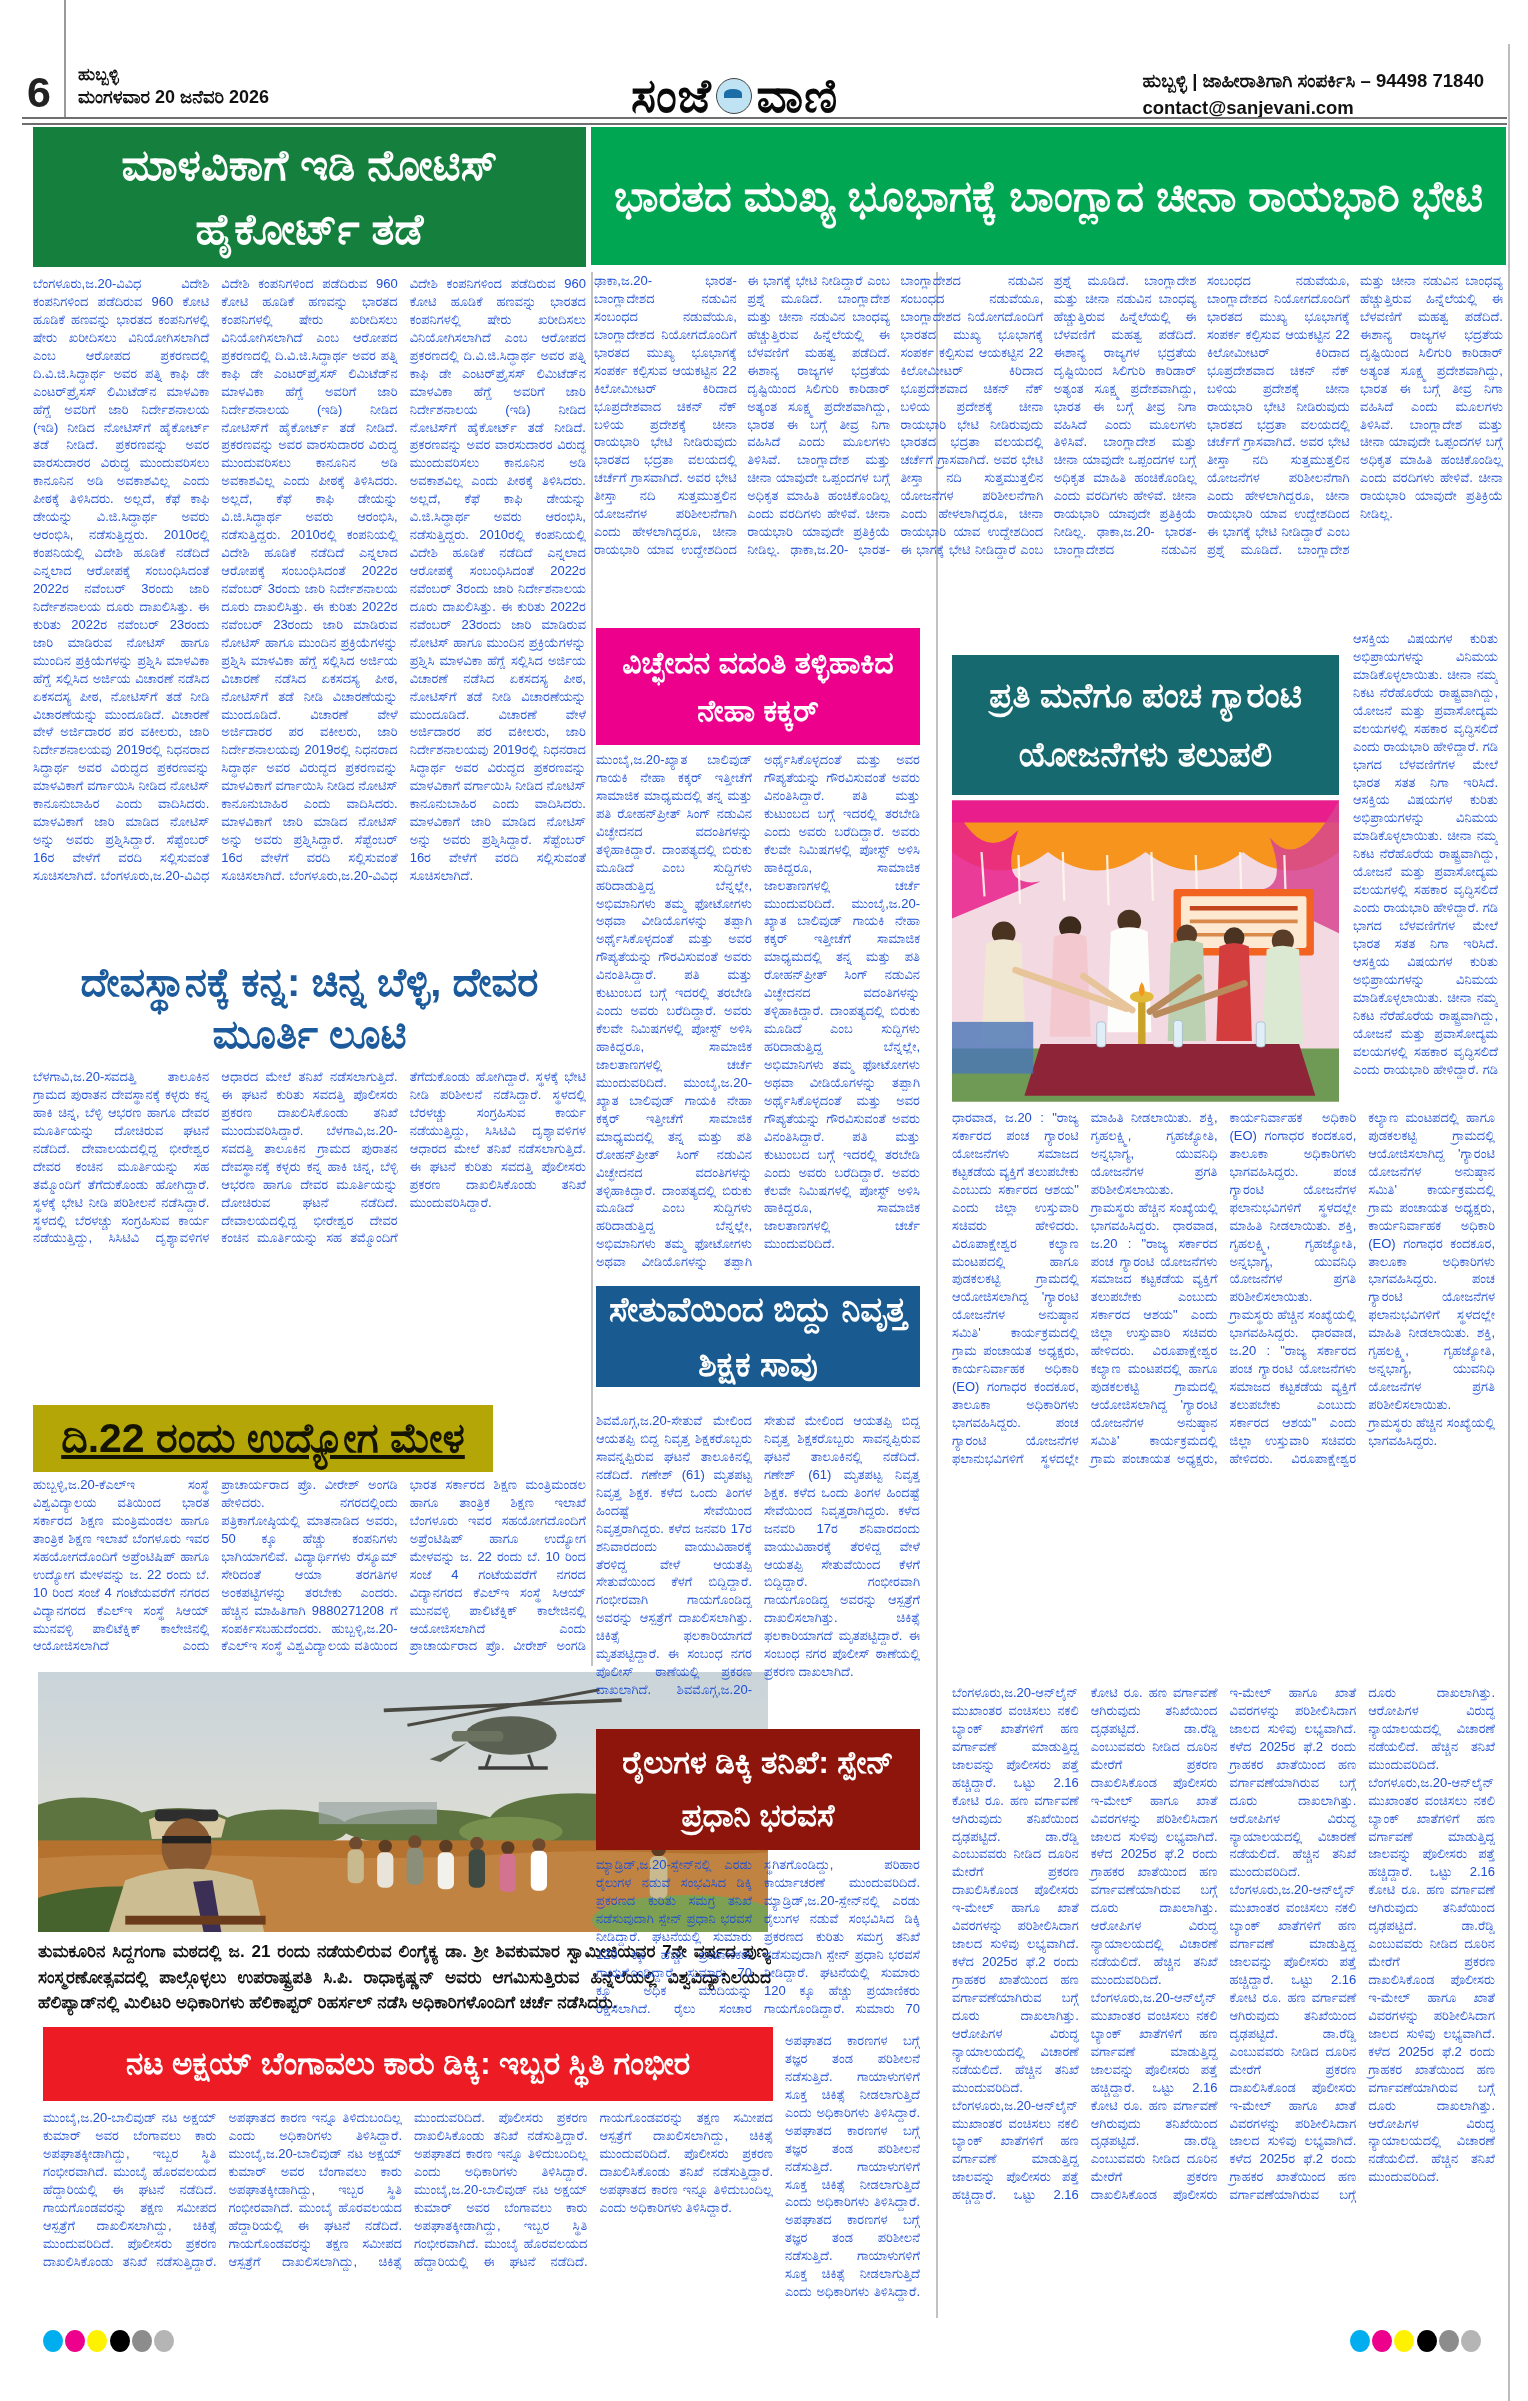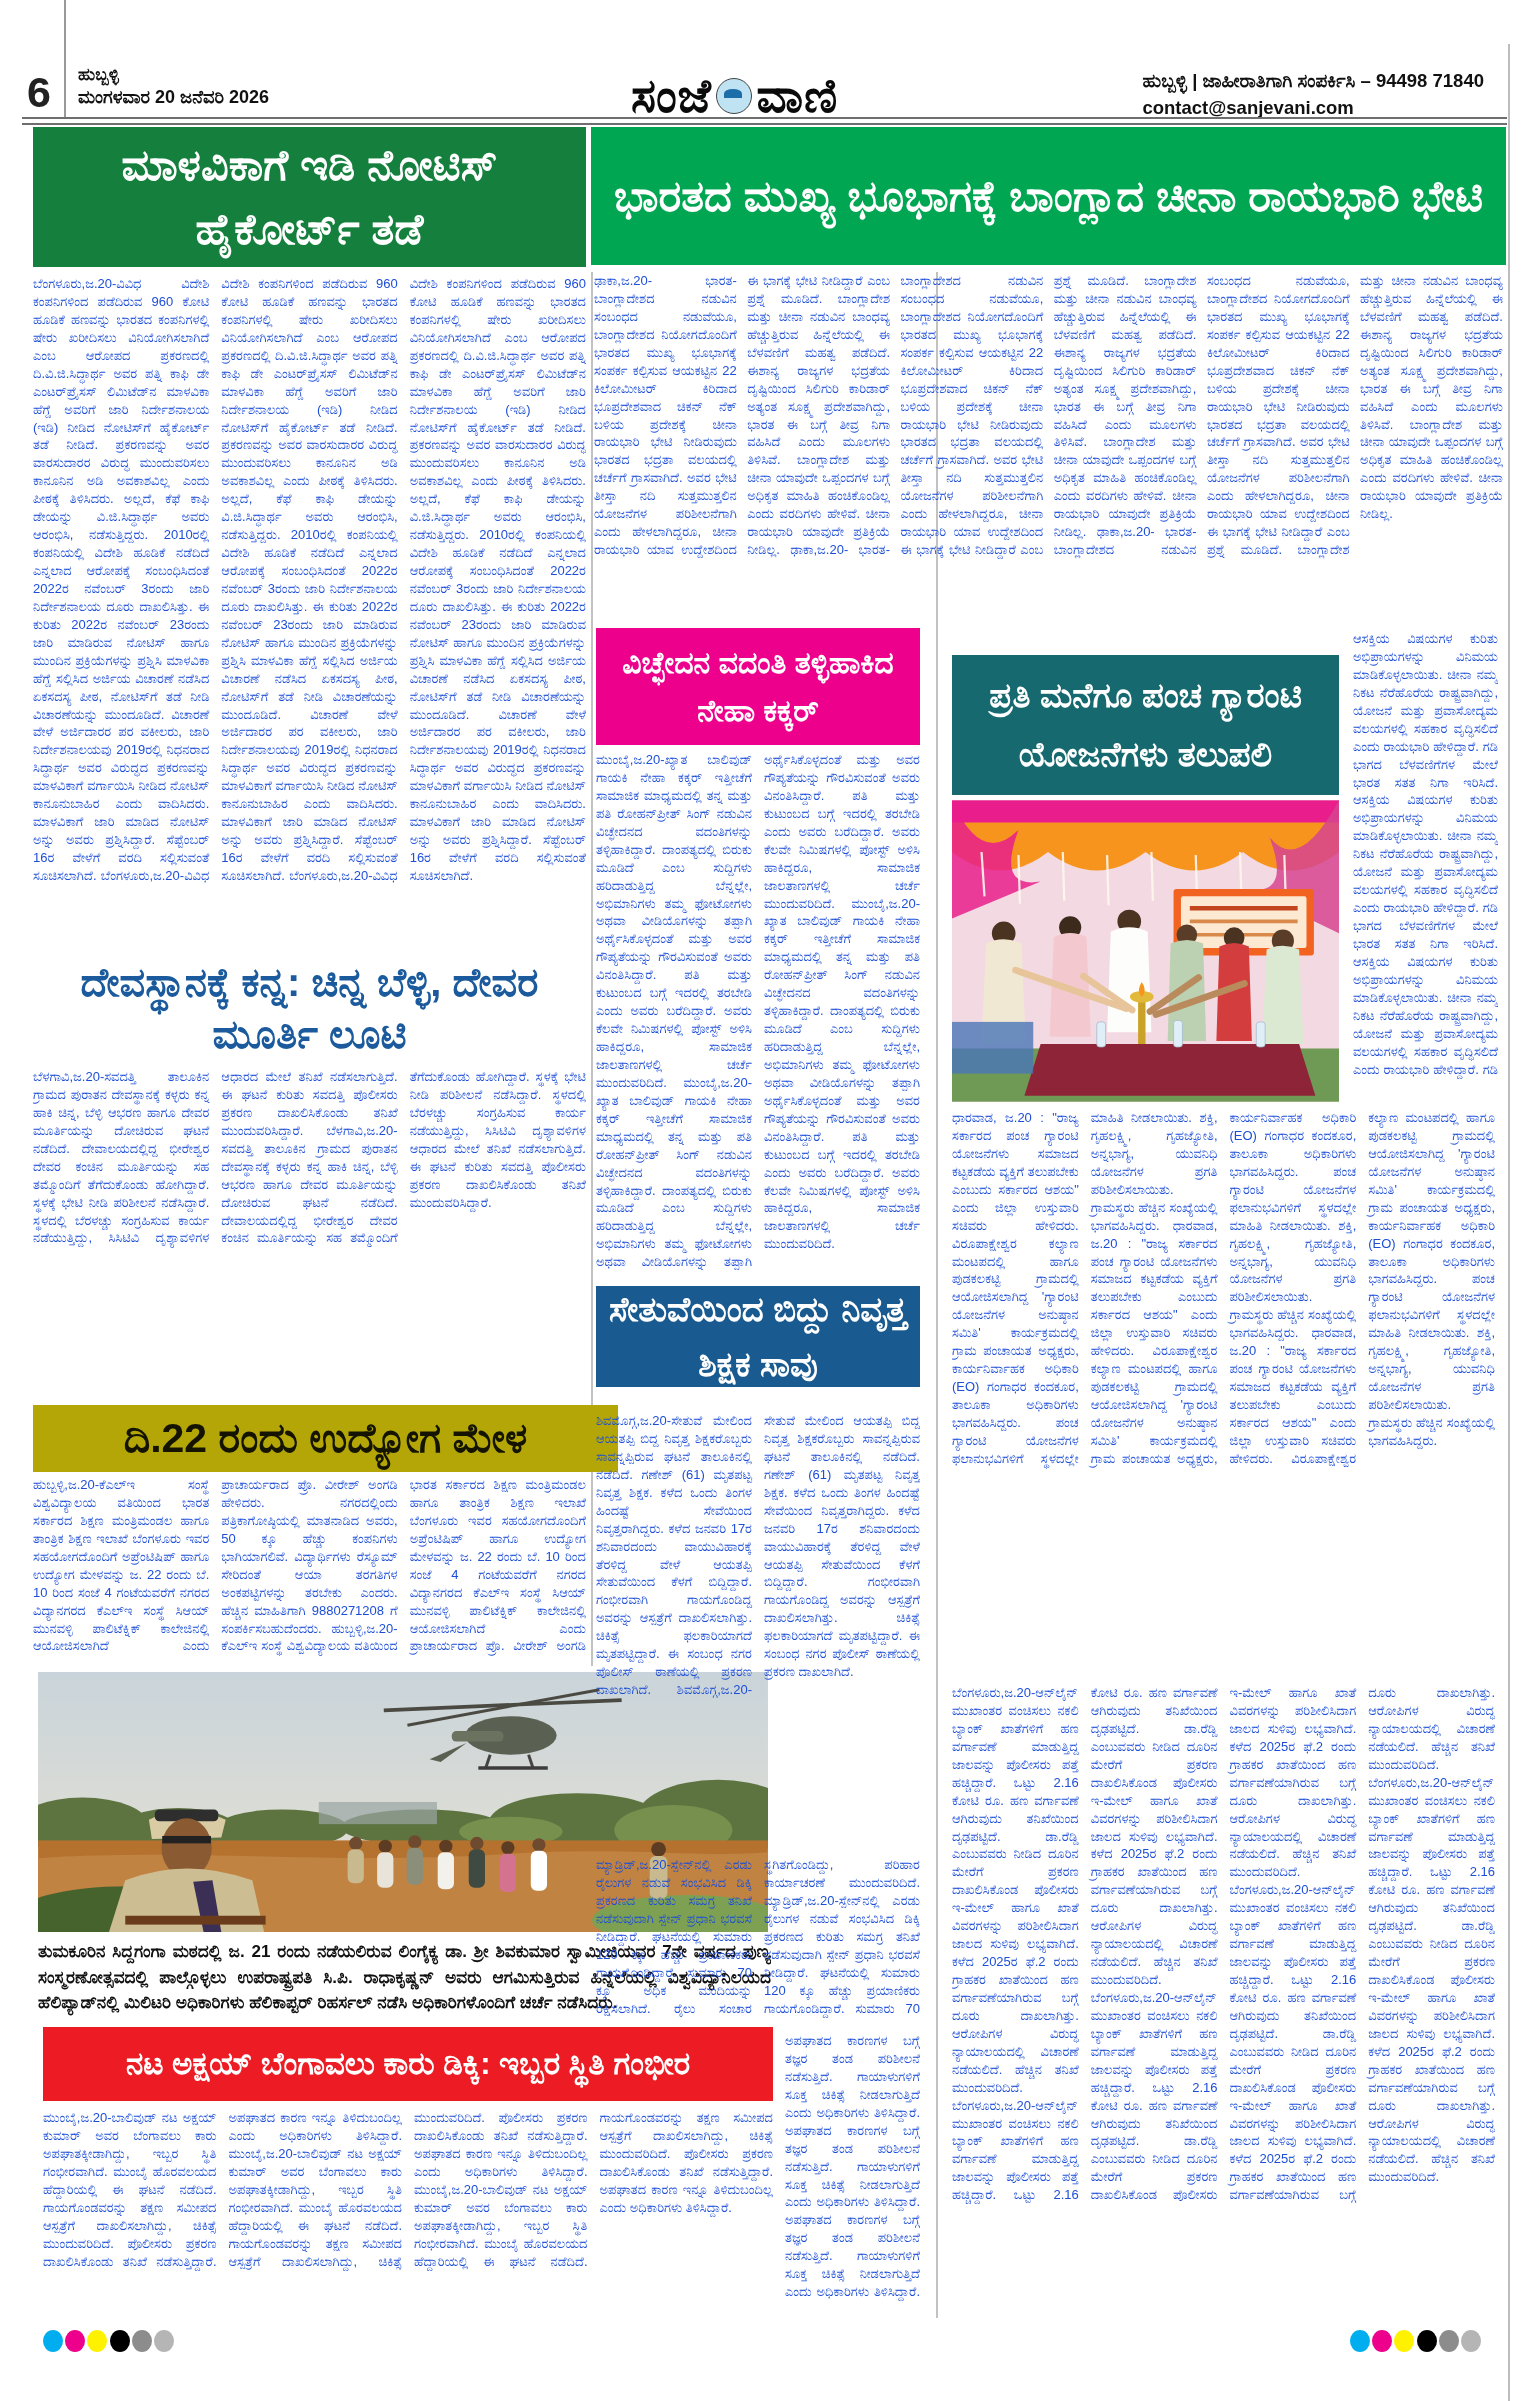--- a/index.html
+++ b/index.html
@@ -58,21 +58,21 @@
   <div class="vr" style="left:936px;top:272px;height:2046px;"></div>
 
   <div class="hbox" style="left:33px;top:127px;width:553px;height:140px;background:#15803d;font-size:43px;line-height:1.5;">ಮಾಳವಿಕಾಗೆ ಇಡಿ ನೋಟಿಸ್ ಹೈಕೋರ್ಟ್ ತಡೆ</div>
 
   <div class="story" style="left:33px;top:275px;width:553px;height:669px;column-count:3;">ಬೆಂಗಳೂರು,ಜ.20-ವಿವಿಧ ವಿದೇಶಿ ಕಂಪನಿಗಳಿಂದ ಪಡೆದಿರುವ 960 ಕೋಟಿ ಹೂಡಿಕೆ ಹಣವನ್ನು ಭಾರತದ ಕಂಪನಿಗಳಲ್ಲಿ ಷೇರು ಖರೀದಿಸಲು ವಿನಿಯೋಗಿಸಲಾಗಿದೆ ಎಂಬ ಆರೋಪದ ಪ್ರಕರಣದಲ್ಲಿ ದಿ.ವಿ.ಜಿ.ಸಿದ್ಧಾರ್ಥ ಅವರ ಪತ್ನಿ ಕಾಫಿ ಡೇ ಎಂಟರ್‌ಪ್ರೈಸಸ್ ಲಿಮಿಟೆಡ್‌ನ ಮಾಳವಿಕಾ ಹೆಗ್ಡೆ ಅವರಿಗೆ ಜಾರಿ ನಿರ್ದೇಶನಾಲಯ (ಇಡಿ) ನೀಡಿದ ನೋಟಿಸ್‌ಗೆ ಹೈಕೋರ್ಟ್ ತಡೆ ನೀಡಿದೆ. ಪ್ರಕರಣವನ್ನು ಅವರ ವಾರಸುದಾರರ ವಿರುದ್ಧ ಮುಂದುವರಿಸಲು ಕಾನೂನಿನ ಅಡಿ ಅವಕಾಶವಿಲ್ಲ ಎಂದು ಪೀಠಕ್ಕೆ ತಿಳಿಸಿದರು. ಅಲ್ಲದೆ, ಕೆಫೆ ಕಾಫಿ ಡೇಯನ್ನು ವಿ.ಜಿ.ಸಿದ್ಧಾರ್ಥ ಅವರು ಆರಂಭಿಸಿ, ನಡೆಸುತ್ತಿದ್ದರು. 2010ರಲ್ಲಿ ಕಂಪನಿಯಲ್ಲಿ ವಿದೇಶಿ ಹೂಡಿಕೆ ನಡೆದಿದೆ ಎನ್ನಲಾದ ಆರೋಪಕ್ಕೆ ಸಂಬಂಧಿಸಿದಂತೆ 2022ರ ನವೆಂಬರ್ 3ರಂದು ಜಾರಿ ನಿರ್ದೇಶನಾಲಯ ದೂರು ದಾಖಲಿಸಿತ್ತು. ಈ ಕುರಿತು 2022ರ ನವೆಂಬರ್ 23ರಂದು ಜಾರಿ ಮಾಡಿರುವ ನೋಟಿಸ್ ಹಾಗೂ ಮುಂದಿನ ಪ್ರಕ್ರಿಯೆಗಳನ್ನು ಪ್ರಶ್ನಿಸಿ ಮಾಳವಿಕಾ ಹೆಗ್ಡೆ ಸಲ್ಲಿಸಿದ ಅರ್ಜಿಯ ವಿಚಾರಣೆ ನಡೆಸಿದ ಏಕಸದಸ್ಯ ಪೀಠ, ನೋಟಿಸ್‌ಗೆ ತಡೆ ನೀಡಿ ವಿಚಾರಣೆಯನ್ನು ಮುಂದೂಡಿದೆ. ವಿಚಾರಣೆ ವೇಳೆ ಅರ್ಜಿದಾರರ ಪರ ವಕೀಲರು, ಜಾರಿ ನಿರ್ದೇಶನಾಲಯವು 2019ರಲ್ಲಿ ನಿಧನರಾದ ಸಿದ್ಧಾರ್ಥ ಅವರ ವಿರುದ್ಧದ ಪ್ರಕರಣವನ್ನು ಮಾಳವಿಕಾಗೆ ವರ್ಗಾಯಿಸಿ ನೀಡಿದ ನೋಟಿಸ್ ಕಾನೂನುಬಾಹಿರ ಎಂದು ವಾದಿಸಿದರು. ಮಾಳವಿಕಾಗೆ ಜಾರಿ ಮಾಡಿದ ನೋಟಿಸ್ ಅನ್ನು ಅವರು ಪ್ರಶ್ನಿಸಿದ್ದಾರೆ. ಸೆಪ್ಟೆಂಬರ್ 16ರ ವೇಳೆಗೆ ವರದಿ ಸಲ್ಲಿಸುವಂತೆ ಸೂಚಿಸಲಾಗಿದೆ. ಬೆಂಗಳೂರು,ಜ.20-ವಿವಿಧ ವಿದೇಶಿ ಕಂಪನಿಗಳಿಂದ ಪಡೆದಿರುವ 960 ಕೋಟಿ ಹೂಡಿಕೆ ಹಣವನ್ನು ಭಾರತದ ಕಂಪನಿಗಳಲ್ಲಿ ಷೇರು ಖರೀದಿಸಲು ವಿನಿಯೋಗಿಸಲಾಗಿದೆ ಎಂಬ ಆರೋಪದ ಪ್ರಕರಣದಲ್ಲಿ ದಿ.ವಿ.ಜಿ.ಸಿದ್ಧಾರ್ಥ ಅವರ ಪತ್ನಿ ಕಾಫಿ ಡೇ ಎಂಟರ್‌ಪ್ರೈಸಸ್ ಲಿಮಿಟೆಡ್‌ನ ಮಾಳವಿಕಾ ಹೆಗ್ಡೆ ಅವರಿಗೆ ಜಾರಿ ನಿರ್ದೇಶನಾಲಯ (ಇಡಿ) ನೀಡಿದ ನೋಟಿಸ್‌ಗೆ ಹೈಕೋರ್ಟ್ ತಡೆ ನೀಡಿದೆ. ಪ್ರಕರಣವನ್ನು ಅವರ ವಾರಸುದಾರರ ವಿರುದ್ಧ ಮುಂದುವರಿಸಲು ಕಾನೂನಿನ ಅಡಿ ಅವಕಾಶವಿಲ್ಲ ಎಂದು ಪೀಠಕ್ಕೆ ತಿಳಿಸಿದರು. ಅಲ್ಲದೆ, ಕೆಫೆ ಕಾಫಿ ಡೇಯನ್ನು ವಿ.ಜಿ.ಸಿದ್ಧಾರ್ಥ ಅವರು ಆರಂಭಿಸಿ, ನಡೆಸುತ್ತಿದ್ದರು. 2010ರಲ್ಲಿ ಕಂಪನಿಯಲ್ಲಿ ವಿದೇಶಿ ಹೂಡಿಕೆ ನಡೆದಿದೆ ಎನ್ನಲಾದ ಆರೋಪಕ್ಕೆ ಸಂಬಂಧಿಸಿದಂತೆ 2022ರ ನವೆಂಬರ್ 3ರಂದು ಜಾರಿ ನಿರ್ದೇಶನಾಲಯ ದೂರು ದಾಖಲಿಸಿತ್ತು. ಈ ಕುರಿತು 2022ರ ನವೆಂಬರ್ 23ರಂದು ಜಾರಿ ಮಾಡಿರುವ ನೋಟಿಸ್ ಹಾಗೂ ಮುಂದಿನ ಪ್ರಕ್ರಿಯೆಗಳನ್ನು ಪ್ರಶ್ನಿಸಿ ಮಾಳವಿಕಾ ಹೆಗ್ಡೆ ಸಲ್ಲಿಸಿದ ಅರ್ಜಿಯ ವಿಚಾರಣೆ ನಡೆಸಿದ ಏಕಸದಸ್ಯ ಪೀಠ, ನೋಟಿಸ್‌ಗೆ ತಡೆ ನೀಡಿ ವಿಚಾರಣೆಯನ್ನು ಮುಂದೂಡಿದೆ. ವಿಚಾರಣೆ ವೇಳೆ ಅರ್ಜಿದಾರರ ಪರ ವಕೀಲರು, ಜಾರಿ ನಿರ್ದೇಶನಾಲಯವು 2019ರಲ್ಲಿ ನಿಧನರಾದ ಸಿದ್ಧಾರ್ಥ ಅವರ ವಿರುದ್ಧದ ಪ್ರಕರಣವನ್ನು ಮಾಳವಿಕಾಗೆ ವರ್ಗಾಯಿಸಿ ನೀಡಿದ ನೋಟಿಸ್ ಕಾನೂನುಬಾಹಿರ ಎಂದು ವಾದಿಸಿದರು. ಮಾಳವಿಕಾಗೆ ಜಾರಿ ಮಾಡಿದ ನೋಟಿಸ್ ಅನ್ನು ಅವರು ಪ್ರಶ್ನಿಸಿದ್ದಾರೆ. ಸೆಪ್ಟೆಂಬರ್ 16ರ ವೇಳೆಗೆ ವರದಿ ಸಲ್ಲಿಸುವಂತೆ ಸೂಚಿಸಲಾಗಿದೆ. ಬೆಂಗಳೂರು,ಜ.20-ವಿವಿಧ ವಿದೇಶಿ ಕಂಪನಿಗಳಿಂದ ಪಡೆದಿರುವ 960 ಕೋಟಿ ಹೂಡಿಕೆ ಹಣವನ್ನು ಭಾರತದ ಕಂಪನಿಗಳಲ್ಲಿ ಷೇರು ಖರೀದಿಸಲು ವಿನಿಯೋಗಿಸಲಾಗಿದೆ ಎಂಬ ಆರೋಪದ ಪ್ರಕರಣದಲ್ಲಿ ದಿ.ವಿ.ಜಿ.ಸಿದ್ಧಾರ್ಥ ಅವರ ಪತ್ನಿ ಕಾಫಿ ಡೇ ಎಂಟರ್‌ಪ್ರೈಸಸ್ ಲಿಮಿಟೆಡ್‌ನ ಮಾಳವಿಕಾ ಹೆಗ್ಡೆ ಅವರಿಗೆ ಜಾರಿ ನಿರ್ದೇಶನಾಲಯ (ಇಡಿ) ನೀಡಿದ ನೋಟಿಸ್‌ಗೆ ಹೈಕೋರ್ಟ್ ತಡೆ ನೀಡಿದೆ. ಪ್ರಕರಣವನ್ನು ಅವರ ವಾರಸುದಾರರ ವಿರುದ್ಧ ಮುಂದುವರಿಸಲು ಕಾನೂನಿನ ಅಡಿ ಅವಕಾಶವಿಲ್ಲ ಎಂದು ಪೀಠಕ್ಕೆ ತಿಳಿಸಿದರು. ಅಲ್ಲದೆ, ಕೆಫೆ ಕಾಫಿ ಡೇಯನ್ನು ವಿ.ಜಿ.ಸಿದ್ಧಾರ್ಥ ಅವರು ಆರಂಭಿಸಿ, ನಡೆಸುತ್ತಿದ್ದರು. 2010ರಲ್ಲಿ ಕಂಪನಿಯಲ್ಲಿ ವಿದೇಶಿ ಹೂಡಿಕೆ ನಡೆದಿದೆ ಎನ್ನಲಾದ ಆರೋಪಕ್ಕೆ ಸಂಬಂಧಿಸಿದಂತೆ 2022ರ ನವೆಂಬರ್ 3ರಂದು ಜಾರಿ ನಿರ್ದೇಶನಾಲಯ ದೂರು ದಾಖಲಿಸಿತ್ತು. ಈ ಕುರಿತು 2022ರ ನವೆಂಬರ್ 23ರಂದು ಜಾರಿ ಮಾಡಿರುವ ನೋಟಿಸ್ ಹಾಗೂ ಮುಂದಿನ ಪ್ರಕ್ರಿಯೆಗಳನ್ನು ಪ್ರಶ್ನಿಸಿ ಮಾಳವಿಕಾ ಹೆಗ್ಡೆ ಸಲ್ಲಿಸಿದ ಅರ್ಜಿಯ ವಿಚಾರಣೆ ನಡೆಸಿದ ಏಕಸದಸ್ಯ ಪೀಠ, ನೋಟಿಸ್‌ಗೆ ತಡೆ ನೀಡಿ ವಿಚಾರಣೆಯನ್ನು ಮುಂದೂಡಿದೆ. ವಿಚಾರಣೆ ವೇಳೆ ಅರ್ಜಿದಾರರ ಪರ ವಕೀಲರು, ಜಾರಿ ನಿರ್ದೇಶನಾಲಯವು 2019ರಲ್ಲಿ ನಿಧನರಾದ ಸಿದ್ಧಾರ್ಥ ಅವರ ವಿರುದ್ಧದ ಪ್ರಕರಣವನ್ನು ಮಾಳವಿಕಾಗೆ ವರ್ಗಾಯಿಸಿ ನೀಡಿದ ನೋಟಿಸ್ ಕಾನೂನುಬಾಹಿರ ಎಂದು ವಾದಿಸಿದರು. ಮಾಳವಿಕಾಗೆ ಜಾರಿ ಮಾಡಿದ ನೋಟಿಸ್ ಅನ್ನು ಅವರು ಪ್ರಶ್ನಿಸಿದ್ದಾರೆ. ಸೆಪ್ಟೆಂಬರ್ 16ರ ವೇಳೆಗೆ ವರದಿ ಸಲ್ಲಿಸುವಂತೆ ಸೂಚಿಸಲಾಗಿದೆ.</div>
 
   <div class="hbox" style="left:33px;top:952px;width:553px;height:111px;background:#fff;color:#1b5a9c;font-size:40px;line-height:1.3;">ದೇವಸ್ಥಾನಕ್ಕೆ ಕನ್ನ: ಚಿನ್ನ ಬೆಳ್ಳಿ, ದೇವರ ಮೂರ್ತಿ ಲೂಟಿ</div>
 
   <div class="story" style="left:33px;top:1068px;width:553px;height:333px;column-count:3;">ಬೆಳಗಾವಿ,ಜ.20-ಸವದತ್ತಿ ತಾಲೂಕಿನ ಗ್ರಾಮದ ಪುರಾತನ ದೇವಸ್ಥಾನಕ್ಕೆ ಕಳ್ಳರು ಕನ್ನ ಹಾಕಿ ಚಿನ್ನ, ಬೆಳ್ಳಿ ಆಭರಣ ಹಾಗೂ ದೇವರ ಮೂರ್ತಿಯನ್ನು ದೋಚಿರುವ ಘಟನೆ ನಡೆದಿದೆ. ದೇವಾಲಯದಲ್ಲಿದ್ದ ಭೀರೇಶ್ವರ ದೇವರ ಕಂಚಿನ ಮೂರ್ತಿಯನ್ನು ಸಹ ತಮ್ಮೊಂದಿಗೆ ತೆಗೆದುಕೊಂಡು ಹೋಗಿದ್ದಾರೆ. ಸ್ಥಳಕ್ಕೆ ಭೇಟಿ ನೀಡಿ ಪರಿಶೀಲನೆ ನಡೆಸಿದ್ದಾರೆ. ಸ್ಥಳದಲ್ಲಿ ಬೆರಳಚ್ಚು ಸಂಗ್ರಹಿಸುವ ಕಾರ್ಯ ನಡೆಯುತ್ತಿದ್ದು, ಸಿಸಿಟಿವಿ ದೃಶ್ಯಾವಳಿಗಳ ಆಧಾರದ ಮೇಲೆ ತನಿಖೆ ನಡೆಸಲಾಗುತ್ತಿದೆ. ಈ ಘಟನೆ ಕುರಿತು ಸವದತ್ತಿ ಪೊಲೀಸರು ಪ್ರಕರಣ ದಾಖಲಿಸಿಕೊಂಡು ತನಿಖೆ ಮುಂದುವರಿಸಿದ್ದಾರೆ. ಬೆಳಗಾವಿ,ಜ.20-ಸವದತ್ತಿ ತಾಲೂಕಿನ ಗ್ರಾಮದ ಪುರಾತನ ದೇವಸ್ಥಾನಕ್ಕೆ ಕಳ್ಳರು ಕನ್ನ ಹಾಕಿ ಚಿನ್ನ, ಬೆಳ್ಳಿ ಆಭರಣ ಹಾಗೂ ದೇವರ ಮೂರ್ತಿಯನ್ನು ದೋಚಿರುವ ಘಟನೆ ನಡೆದಿದೆ. ದೇವಾಲಯದಲ್ಲಿದ್ದ ಭೀರೇಶ್ವರ ದೇವರ ಕಂಚಿನ ಮೂರ್ತಿಯನ್ನು ಸಹ ತಮ್ಮೊಂದಿಗೆ ತೆಗೆದುಕೊಂಡು ಹೋಗಿದ್ದಾರೆ. ಸ್ಥಳಕ್ಕೆ ಭೇಟಿ ನೀಡಿ ಪರಿಶೀಲನೆ ನಡೆಸಿದ್ದಾರೆ. ಸ್ಥಳದಲ್ಲಿ ಬೆರಳಚ್ಚು ಸಂಗ್ರಹಿಸುವ ಕಾರ್ಯ ನಡೆಯುತ್ತಿದ್ದು, ಸಿಸಿಟಿವಿ ದೃಶ್ಯಾವಳಿಗಳ ಆಧಾರದ ಮೇಲೆ ತನಿಖೆ ನಡೆಸಲಾಗುತ್ತಿದೆ. ಈ ಘಟನೆ ಕುರಿತು ಸವದತ್ತಿ ಪೊಲೀಸರು ಪ್ರಕರಣ ದಾಖಲಿಸಿಕೊಂಡು ತನಿಖೆ ಮುಂದುವರಿಸಿದ್ದಾರೆ.</div>
 
-  <div class="hbox" style="left:33px;top:1405px;width:585px;height:67px;background:#b3a606;color:#141400;font-size:41px;">ದಿ.22 ರಂದು ಉದ್ಯೋಗ ಮೇಳ</div>
+  <div class="hbox" style="left:33px;top:1405px;width:460px;height:67px;background:#b3a606;color:#141400;font-size:41px;text-decoration:underline;">ದಿ.22 ರಂದು ಉದ್ಯೋಗ ಮೇಳ</div>
 
   <div class="story" style="left:33px;top:1476px;width:553px;height:194px;column-count:3;">ಹುಬ್ಬಳ್ಳಿ,ಜ.20-ಕೆಎಲ್‌ಇ ಸಂಸ್ಥೆ ವಿಶ್ವವಿದ್ಯಾಲಯ ವತಿಯಿಂದ ಭಾರತ ಸರ್ಕಾರದ ಶಿಕ್ಷಣ ಮಂತ್ರಿಮಂಡಲ ಹಾಗೂ ತಾಂತ್ರಿಕ ಶಿಕ್ಷಣ ಇಲಾಖೆ ಬೆಂಗಳೂರು ಇವರ ಸಹಯೋಗದೊಂದಿಗೆ ಅಪ್ರೆಂಟಿಷಿಪ್ ಹಾಗೂ ಉದ್ಯೋಗ ಮೇಳವನ್ನು ಜ. 22 ರಂದು ಬೆ. 10 ರಿಂದ ಸಂಜೆ 4 ಗಂಟೆಯವರೆಗೆ ನಗರದ ವಿದ್ಯಾನಗರದ ಕೆಎಲ್‌ಇ ಸಂಸ್ಥೆ ಸಿಆಯ್ ಮುನವಳ್ಳಿ ಪಾಲಿಟೆಕ್ನಿಕ್ ಕಾಲೇಜಿನಲ್ಲಿ ಆಯೋಜಿಸಲಾಗಿದೆ ಎಂದು ಪ್ರಾಚಾರ್ಯರಾದ ಪ್ರೊ. ವೀರೇಶ್ ಅಂಗಡಿ ಹೇಳಿದರು. ನಗರದಲ್ಲಿಂದು ಪತ್ರಿಕಾಗೋಷ್ಠಿಯಲ್ಲಿ ಮಾತನಾಡಿದ ಅವರು, 50 ಕ್ಕೂ ಹೆಚ್ಚು ಕಂಪನಿಗಳು ಭಾಗಿಯಾಗಲಿವೆ. ವಿದ್ಯಾರ್ಥಿಗಳು ರೆಸ್ಯೂಮ್ ಸೇರಿದಂತೆ ಆಯಾ ತರಗತಿಗಳ ಅಂಕಪಟ್ಟಿಗಳನ್ನು ತರಬೇಕು ಎಂದರು. ಹೆಚ್ಚಿನ ಮಾಹಿತಿಗಾಗಿ 9880271208 ಗೆ ಸಂಪರ್ಕಿಸಬಹುದೆಂದರು. ಹುಬ್ಬಳ್ಳಿ,ಜ.20-ಕೆಎಲ್‌ಇ ಸಂಸ್ಥೆ ವಿಶ್ವವಿದ್ಯಾಲಯ ವತಿಯಿಂದ ಭಾರತ ಸರ್ಕಾರದ ಶಿಕ್ಷಣ ಮಂತ್ರಿಮಂಡಲ ಹಾಗೂ ತಾಂತ್ರಿಕ ಶಿಕ್ಷಣ ಇಲಾಖೆ ಬೆಂಗಳೂರು ಇವರ ಸಹಯೋಗದೊಂದಿಗೆ ಅಪ್ರೆಂಟಿಷಿಪ್ ಹಾಗೂ ಉದ್ಯೋಗ ಮೇಳವನ್ನು ಜ. 22 ರಂದು ಬೆ. 10 ರಿಂದ ಸಂಜೆ 4 ಗಂಟೆಯವರೆಗೆ ನಗರದ ವಿದ್ಯಾನಗರದ ಕೆಎಲ್‌ಇ ಸಂಸ್ಥೆ ಸಿಆಯ್ ಮುನವಳ್ಳಿ ಪಾಲಿಟೆಕ್ನಿಕ್ ಕಾಲೇಜಿನಲ್ಲಿ ಆಯೋಜಿಸಲಾಗಿದೆ ಎಂದು ಪ್ರಾಚಾರ್ಯರಾದ ಪ್ರೊ. ವೀರೇಶ್ ಅಂಗಡಿ ಹೇಳಿದರು. ನಗರದಲ್ಲಿಂದು ಪತ್ರಿಕಾಗೋಷ್ಠಿಯಲ್ಲಿ ಮಾತನಾಡಿದ ಅವರು, 50 ಕ್ಕೂ ಹೆಚ್ಚು ಕಂಪನಿಗಳು ಭಾಗಿಯಾಗಲಿವೆ. ವಿದ್ಯಾರ್ಥಿಗಳು ರೆಸ್ಯೂಮ್ ಸೇರಿದಂತೆ ಆಯಾ ತರಗತಿಗಳ ಅಂಕಪಟ್ಟಿಗಳನ್ನು ತರಬೇಕು ಎಂದರು. ಹೆಚ್ಚಿನ ಮಾಹಿತಿಗಾಗಿ 9880271208 ಗೆ ಸಂಪರ್ಕಿಸಬಹುದೆಂದರು.</div>
 
   <div class="photo" style="left:38px;top:1672px;width:730px;height:260px;">
     <svg width="730" height="260" viewBox="0 0 988 352" xmlns="http://www.w3.org/2000/svg">
       <defs>
         <linearGradient id="sky" x1="0" y1="0" x2="0" y2="1">
           <stop offset="0" stop-color="#c9d4da"></stop>
             <stop offset="1" stop-color="#e9e2d2"></stop>
         </linearGradient>
@@ -169,20 +169,21 @@
   <div class="story" style="left:1353px;top:630px;width:145px;height:472px;column-count:1;">ಆಸಕ್ತಿಯ ವಿಷಯಗಳ ಕುರಿತು ಅಭಿಪ್ರಾಯಗಳನ್ನು ವಿನಿಮಯ ಮಾಡಿಕೊಳ್ಳಲಾಯಿತು. ಚೀನಾ ನಮ್ಮ ನಿಕಟ ನೆರೆಹೊರೆಯ ರಾಷ್ಟ್ರವಾಗಿದ್ದು, ಯೋಜನೆ ಮತ್ತು ಪ್ರವಾಸೋದ್ಯಮ ವಲಯಗಳಲ್ಲಿ ಸಹಕಾರ ವೃದ್ಧಿಸಲಿದೆ ಎಂದು ರಾಯಭಾರಿ ಹೇಳಿದ್ದಾರೆ. ಗಡಿ ಭಾಗದ ಬೆಳವಣಿಗೆಗಳ ಮೇಲೆ ಭಾರತ ಸತತ ನಿಗಾ ಇರಿಸಿದೆ. ಆಸಕ್ತಿಯ ವಿಷಯಗಳ ಕುರಿತು ಅಭಿಪ್ರಾಯಗಳನ್ನು ವಿನಿಮಯ ಮಾಡಿಕೊಳ್ಳಲಾಯಿತು. ಚೀನಾ ನಮ್ಮ ನಿಕಟ ನೆರೆಹೊರೆಯ ರಾಷ್ಟ್ರವಾಗಿದ್ದು, ಯೋಜನೆ ಮತ್ತು ಪ್ರವಾಸೋದ್ಯಮ ವಲಯಗಳಲ್ಲಿ ಸಹಕಾರ ವೃದ್ಧಿಸಲಿದೆ ಎಂದು ರಾಯಭಾರಿ ಹೇಳಿದ್ದಾರೆ. ಗಡಿ ಭಾಗದ ಬೆಳವಣಿಗೆಗಳ ಮೇಲೆ ಭಾರತ ಸತತ ನಿಗಾ ಇರಿಸಿದೆ. ಆಸಕ್ತಿಯ ವಿಷಯಗಳ ಕುರಿತು ಅಭಿಪ್ರಾಯಗಳನ್ನು ವಿನಿಮಯ ಮಾಡಿಕೊಳ್ಳಲಾಯಿತು. ಚೀನಾ ನಮ್ಮ ನಿಕಟ ನೆರೆಹೊರೆಯ ರಾಷ್ಟ್ರವಾಗಿದ್ದು, ಯೋಜನೆ ಮತ್ತು ಪ್ರವಾಸೋದ್ಯಮ ವಲಯಗಳಲ್ಲಿ ಸಹಕಾರ ವೃದ್ಧಿಸಲಿದೆ ಎಂದು ರಾಯಭಾರಿ ಹೇಳಿದ್ದಾರೆ. ಗಡಿ ಭಾಗದ ಬೆಳವಣಿಗೆಗಳ ಮೇಲೆ ಭಾರತ ಸತತ ನಿಗಾ ಇರಿಸಿದೆ.</div>
 
   <div class="hbox" style="left:596px;top:628px;width:324px;height:117px;background:#ec008c;font-size:30px;line-height:1.6;">ವಿಚ್ಛೇದನ ವದಂತಿ ತಳ್ಳಿಹಾಕಿದ ನೇಹಾ ಕಕ್ಕರ್</div>
 
   <div class="story" style="left:596px;top:751px;width:324px;height:529px;column-count:2;">ಮುಂಬೈ,ಜ.20-ಖ್ಯಾತ ಬಾಲಿವುಡ್ ಗಾಯಕಿ ನೇಹಾ ಕಕ್ಕರ್ ಇತ್ತೀಚೆಗೆ ಸಾಮಾಜಿಕ ಮಾಧ್ಯಮದಲ್ಲಿ ತನ್ನ ಮತ್ತು ಪತಿ ರೋಹನ್‌ಪ್ರೀತ್ ಸಿಂಗ್ ನಡುವಿನ ವಿಚ್ಛೇದನದ ವದಂತಿಗಳನ್ನು ತಳ್ಳಿಹಾಕಿದ್ದಾರೆ. ದಾಂಪತ್ಯದಲ್ಲಿ ಬಿರುಕು ಮೂಡಿದೆ ಎಂಬ ಸುದ್ದಿಗಳು ಹರಿದಾಡುತ್ತಿದ್ದ ಬೆನ್ನಲ್ಲೇ, ಅಭಿಮಾನಿಗಳು ತಮ್ಮ ಫೋಟೋಗಳು ಅಥವಾ ವೀಡಿಯೊಗಳನ್ನು ತಪ್ಪಾಗಿ ಅರ್ಥೈಸಿಕೊಳ್ಳದಂತೆ ಮತ್ತು ಅವರ ಗೌಪ್ಯತೆಯನ್ನು ಗೌರವಿಸುವಂತೆ ಅವರು ವಿನಂತಿಸಿದ್ದಾರೆ. ಪತಿ ಮತ್ತು ಕುಟುಂಬದ ಬಗ್ಗೆ ಇದರಲ್ಲಿ ತರಬೇಡಿ ಎಂದು ಅವರು ಬರೆದಿದ್ದಾರೆ. ಅವರು ಕೆಲವೇ ನಿಮಿಷಗಳಲ್ಲಿ ಪೋಸ್ಟ್ ಅಳಿಸಿ ಹಾಕಿದ್ದರೂ, ಸಾಮಾಜಿಕ ಜಾಲತಾಣಗಳಲ್ಲಿ ಚರ್ಚೆ ಮುಂದುವರಿದಿದೆ. ಮುಂಬೈ,ಜ.20-ಖ್ಯಾತ ಬಾಲಿವುಡ್ ಗಾಯಕಿ ನೇಹಾ ಕಕ್ಕರ್ ಇತ್ತೀಚೆಗೆ ಸಾಮಾಜಿಕ ಮಾಧ್ಯಮದಲ್ಲಿ ತನ್ನ ಮತ್ತು ಪತಿ ರೋಹನ್‌ಪ್ರೀತ್ ಸಿಂಗ್ ನಡುವಿನ ವಿಚ್ಛೇದನದ ವದಂತಿಗಳನ್ನು ತಳ್ಳಿಹಾಕಿದ್ದಾರೆ. ದಾಂಪತ್ಯದಲ್ಲಿ ಬಿರುಕು ಮೂಡಿದೆ ಎಂಬ ಸುದ್ದಿಗಳು ಹರಿದಾಡುತ್ತಿದ್ದ ಬೆನ್ನಲ್ಲೇ, ಅಭಿಮಾನಿಗಳು ತಮ್ಮ ಫೋಟೋಗಳು ಅಥವಾ ವೀಡಿಯೊಗಳನ್ನು ತಪ್ಪಾಗಿ ಅರ್ಥೈಸಿಕೊಳ್ಳದಂತೆ ಮತ್ತು ಅವರ ಗೌಪ್ಯತೆಯನ್ನು ಗೌರವಿಸುವಂತೆ ಅವರು ವಿನಂತಿಸಿದ್ದಾರೆ. ಪತಿ ಮತ್ತು ಕುಟುಂಬದ ಬಗ್ಗೆ ಇದರಲ್ಲಿ ತರಬೇಡಿ ಎಂದು ಅವರು ಬರೆದಿದ್ದಾರೆ. ಅವರು ಕೆಲವೇ ನಿಮಿಷಗಳಲ್ಲಿ ಪೋಸ್ಟ್ ಅಳಿಸಿ ಹಾಕಿದ್ದರೂ, ಸಾಮಾಜಿಕ ಜಾಲತಾಣಗಳಲ್ಲಿ ಚರ್ಚೆ ಮುಂದುವರಿದಿದೆ. ಮುಂಬೈ,ಜ.20-ಖ್ಯಾತ ಬಾಲಿವುಡ್ ಗಾಯಕಿ ನೇಹಾ ಕಕ್ಕರ್ ಇತ್ತೀಚೆಗೆ ಸಾಮಾಜಿಕ ಮಾಧ್ಯಮದಲ್ಲಿ ತನ್ನ ಮತ್ತು ಪತಿ ರೋಹನ್‌ಪ್ರೀತ್ ಸಿಂಗ್ ನಡುವಿನ ವಿಚ್ಛೇದನದ ವದಂತಿಗಳನ್ನು ತಳ್ಳಿಹಾಕಿದ್ದಾರೆ. ದಾಂಪತ್ಯದಲ್ಲಿ ಬಿರುಕು ಮೂಡಿದೆ ಎಂಬ ಸುದ್ದಿಗಳು ಹರಿದಾಡುತ್ತಿದ್ದ ಬೆನ್ನಲ್ಲೇ, ಅಭಿಮಾನಿಗಳು ತಮ್ಮ ಫೋಟೋಗಳು ಅಥವಾ ವೀಡಿಯೊಗಳನ್ನು ತಪ್ಪಾಗಿ ಅರ್ಥೈಸಿಕೊಳ್ಳದಂತೆ ಮತ್ತು ಅವರ ಗೌಪ್ಯತೆಯನ್ನು ಗೌರವಿಸುವಂತೆ ಅವರು ವಿನಂತಿಸಿದ್ದಾರೆ. ಪತಿ ಮತ್ತು ಕುಟುಂಬದ ಬಗ್ಗೆ ಇದರಲ್ಲಿ ತರಬೇಡಿ ಎಂದು ಅವರು ಬರೆದಿದ್ದಾರೆ. ಅವರು ಕೆಲವೇ ನಿಮಿಷಗಳಲ್ಲಿ ಪೋಸ್ಟ್ ಅಳಿಸಿ ಹಾಕಿದ್ದರೂ, ಸಾಮಾಜಿಕ ಜಾಲತಾಣಗಳಲ್ಲಿ ಚರ್ಚೆ ಮುಂದುವರಿದಿದೆ.</div>
 
   <div class="hbox" style="left:596px;top:1286px;width:324px;height:101px;background:#195a90;font-size:34px;line-height:1.6;">ಸೇತುವೆಯಿಂದ ಬಿದ್ದು ನಿವೃತ್ತ ಶಿಕ್ಷಕ ಸಾವು</div>
 
   <div class="story" style="left:596px;top:1412px;width:324px;height:311px;column-count:2;">ಶಿವಮೊಗ್ಗ,ಜ.20-ಸೇತುವೆ ಮೇಲಿಂದ ಆಯತಪ್ಪಿ ಬಿದ್ದ ನಿವೃತ್ತ ಶಿಕ್ಷಕರೊಬ್ಬರು ಸಾವನ್ನಪ್ಪಿರುವ ಘಟನೆ ತಾಲೂಕಿನಲ್ಲಿ ನಡೆದಿದೆ. ಗಣೇಶ್ (61) ಮೃತಪಟ್ಟ ನಿವೃತ್ತ ಶಿಕ್ಷಕ. ಕಳೆದ ಒಂದು ತಿಂಗಳ ಹಿಂದಷ್ಟೆ ಸೇವೆಯಿಂದ ನಿವೃತ್ತರಾಗಿದ್ದರು. ಕಳೆದ ಜನವರಿ 17ರ ಶನಿವಾರದಂದು ವಾಯುವಿಹಾರಕ್ಕೆ ತೆರಳಿದ್ದ ವೇಳೆ ಆಯತಪ್ಪಿ ಸೇತುವೆಯಿಂದ ಕೆಳಗೆ ಬಿದ್ದಿದ್ದಾರೆ. ಗಂಭೀರವಾಗಿ ಗಾಯಗೊಂಡಿದ್ದ ಅವರನ್ನು ಆಸ್ಪತ್ರೆಗೆ ದಾಖಲಿಸಲಾಗಿತ್ತು. ಚಿಕಿತ್ಸೆ ಫಲಕಾರಿಯಾಗದೆ ಮೃತಪಟ್ಟಿದ್ದಾರೆ. ಈ ಸಂಬಂಧ ನಗರ ಪೊಲೀಸ್ ಠಾಣೆಯಲ್ಲಿ ಪ್ರಕರಣ ದಾಖಲಾಗಿದೆ. ಶಿವಮೊಗ್ಗ,ಜ.20-ಸೇತುವೆ ಮೇಲಿಂದ ಆಯತಪ್ಪಿ ಬಿದ್ದ ನಿವೃತ್ತ ಶಿಕ್ಷಕರೊಬ್ಬರು ಸಾವನ್ನಪ್ಪಿರುವ ಘಟನೆ ತಾಲೂಕಿನಲ್ಲಿ ನಡೆದಿದೆ. ಗಣೇಶ್ (61) ಮೃತಪಟ್ಟ ನಿವೃತ್ತ ಶಿಕ್ಷಕ. ಕಳೆದ ಒಂದು ತಿಂಗಳ ಹಿಂದಷ್ಟೆ ಸೇವೆಯಿಂದ ನಿವೃತ್ತರಾಗಿದ್ದರು. ಕಳೆದ ಜನವರಿ 17ರ ಶನಿವಾರದಂದು ವಾಯುವಿಹಾರಕ್ಕೆ ತೆರಳಿದ್ದ ವೇಳೆ ಆಯತಪ್ಪಿ ಸೇತುವೆಯಿಂದ ಕೆಳಗೆ ಬಿದ್ದಿದ್ದಾರೆ. ಗಂಭೀರವಾಗಿ ಗಾಯಗೊಂಡಿದ್ದ ಅವರನ್ನು ಆಸ್ಪತ್ರೆಗೆ ದಾಖಲಿಸಲಾಗಿತ್ತು. ಚಿಕಿತ್ಸೆ ಫಲಕಾರಿಯಾಗದೆ ಮೃತಪಟ್ಟಿದ್ದಾರೆ. ಈ ಸಂಬಂಧ ನಗರ ಪೊಲೀಸ್ ಠಾಣೆಯಲ್ಲಿ ಪ್ರಕರಣ ದಾಖಲಾಗಿದೆ.</div>
 
+  <div class="hbox" style="left:596px;top:1729px;width:324px;height:121px;background:#8e150b;font-size:31px;line-height:1.7;">ರೈಲುಗಳ ಡಿಕ್ಕಿ ತನಿಖೆ: ಸ್ಪೇನ್ ಪ್ರಧಾನಿ ಭರವಸೆ</div>
 
   <div class="story" style="left:596px;top:1856px;width:324px;height:167px;column-count:2;">ಮ್ಯಾಡ್ರಿಡ್,ಜ.20-ಸ್ಪೇನ್‌ನಲ್ಲಿ ಎರಡು ರೈಲುಗಳ ನಡುವೆ ಸಂಭವಿಸಿದ ಡಿಕ್ಕಿ ಪ್ರಕರಣದ ಕುರಿತು ಸಮಗ್ರ ತನಿಖೆ ನಡೆಸುವುದಾಗಿ ಸ್ಪೇನ್ ಪ್ರಧಾನಿ ಭರವಸೆ ನೀಡಿದ್ದಾರೆ. ಘಟನೆಯಲ್ಲಿ ಸುಮಾರು 120 ಕ್ಕೂ ಹೆಚ್ಚು ಪ್ರಯಾಣಿಕರು ಗಾಯಗೊಂಡಿದ್ದಾರೆ. ಸುಮಾರು 70 ಕ್ಕೂ ಅಧಿಕ ಮಂದಿಯನ್ನು ರಕ್ಷಿಸಲಾಗಿದೆ. ರೈಲು ಸಂಚಾರ ಸ್ಥಗಿತಗೊಂಡಿದ್ದು, ಪರಿಹಾರ ಕಾರ್ಯಾಚರಣೆ ಮುಂದುವರಿದಿದೆ. ಮ್ಯಾಡ್ರಿಡ್,ಜ.20-ಸ್ಪೇನ್‌ನಲ್ಲಿ ಎರಡು ರೈಲುಗಳ ನಡುವೆ ಸಂಭವಿಸಿದ ಡಿಕ್ಕಿ ಪ್ರಕರಣದ ಕುರಿತು ಸಮಗ್ರ ತನಿಖೆ ನಡೆಸುವುದಾಗಿ ಸ್ಪೇನ್ ಪ್ರಧಾನಿ ಭರವಸೆ ನೀಡಿದ್ದಾರೆ. ಘಟನೆಯಲ್ಲಿ ಸುಮಾರು 120 ಕ್ಕೂ ಹೆಚ್ಚು ಪ್ರಯಾಣಿಕರು ಗಾಯಗೊಂಡಿದ್ದಾರೆ. ಸುಮಾರು 70 ಕ್ಕೂ ಅಧಿಕ ಮಂದಿಯನ್ನು ರಕ್ಷಿಸಲಾಗಿದೆ. ರೈಲು ಸಂಚಾರ ಸ್ಥಗಿತಗೊಂಡಿದ್ದು, ಪರಿಹಾರ ಕಾರ್ಯಾಚರಣೆ ಮುಂದುವರಿದಿದೆ.</div>
 
   <div class="story" style="left:785px;top:2032px;width:135px;height:285px;column-count:1;">ಅಪಘಾತದ ಕಾರಣಗಳ ಬಗ್ಗೆ ತಜ್ಞರ ತಂಡ ಪರಿಶೀಲನೆ ನಡೆಸುತ್ತಿದೆ. ಗಾಯಾಳುಗಳಿಗೆ ಸೂಕ್ತ ಚಿಕಿತ್ಸೆ ನೀಡಲಾಗುತ್ತಿದೆ ಎಂದು ಅಧಿಕಾರಿಗಳು ತಿಳಿಸಿದ್ದಾರೆ. ಅಪಘಾತದ ಕಾರಣಗಳ ಬಗ್ಗೆ ತಜ್ಞರ ತಂಡ ಪರಿಶೀಲನೆ ನಡೆಸುತ್ತಿದೆ. ಗಾಯಾಳುಗಳಿಗೆ ಸೂಕ್ತ ಚಿಕಿತ್ಸೆ ನೀಡಲಾಗುತ್ತಿದೆ ಎಂದು ಅಧಿಕಾರಿಗಳು ತಿಳಿಸಿದ್ದಾರೆ. ಅಪಘಾತದ ಕಾರಣಗಳ ಬಗ್ಗೆ ತಜ್ಞರ ತಂಡ ಪರಿಶೀಲನೆ ನಡೆಸುತ್ತಿದೆ. ಗಾಯಾಳುಗಳಿಗೆ ಸೂಕ್ತ ಚಿಕಿತ್ಸೆ ನೀಡಲಾಗುತ್ತಿದೆ ಎಂದು ಅಧಿಕಾರಿಗಳು ತಿಳಿಸಿದ್ದಾರೆ. ಅಪಘಾತದ ಕಾರಣಗಳ ಬಗ್ಗೆ ತಜ್ಞರ ತಂಡ ಪರಿಶೀಲನೆ ನಡೆಸುತ್ತಿದೆ. ಗಾಯಾಳುಗಳಿಗೆ ಸೂಕ್ತ ಚಿಕಿತ್ಸೆ ನೀಡಲಾಗುತ್ತಿದೆ ಎಂದು ಅಧಿಕಾರಿಗಳು ತಿಳಿಸಿದ್ದಾರೆ.</div>
 
   <div class="hbox" style="left:952px;top:655px;width:387px;height:140px;background:#16696f;font-size:34px;line-height:1.75;">ಪ್ರತಿ ಮನೆಗೂ ಪಂಚ ಗ್ಯಾರಂಟಿ ಯೋಜನೆಗಳು ತಲುಪಲಿ</div>
 
   <div class="photo" style="left:952px;top:800px;width:387px;height:302px;">
     <svg width="387" height="302" viewBox="0 0 524 408" xmlns="http://www.w3.org/2000/svg">
       <rect width="524" height="408" fill="#f3d9e2"></rect>

